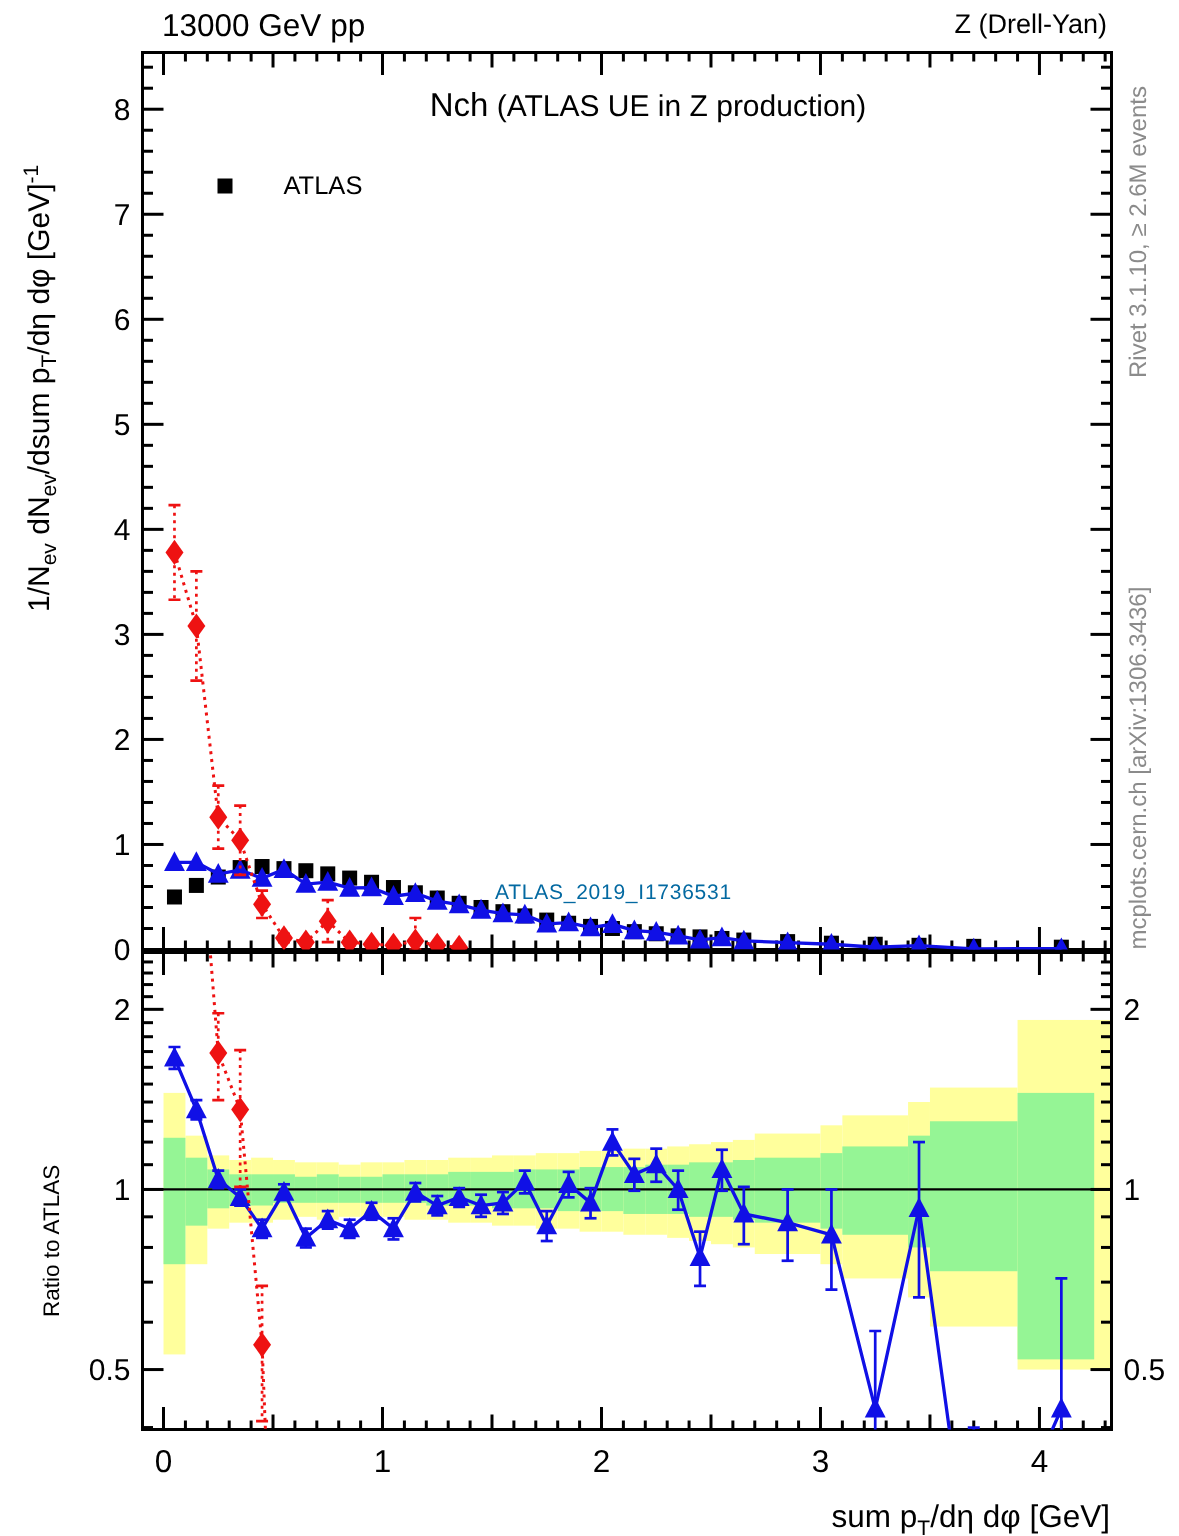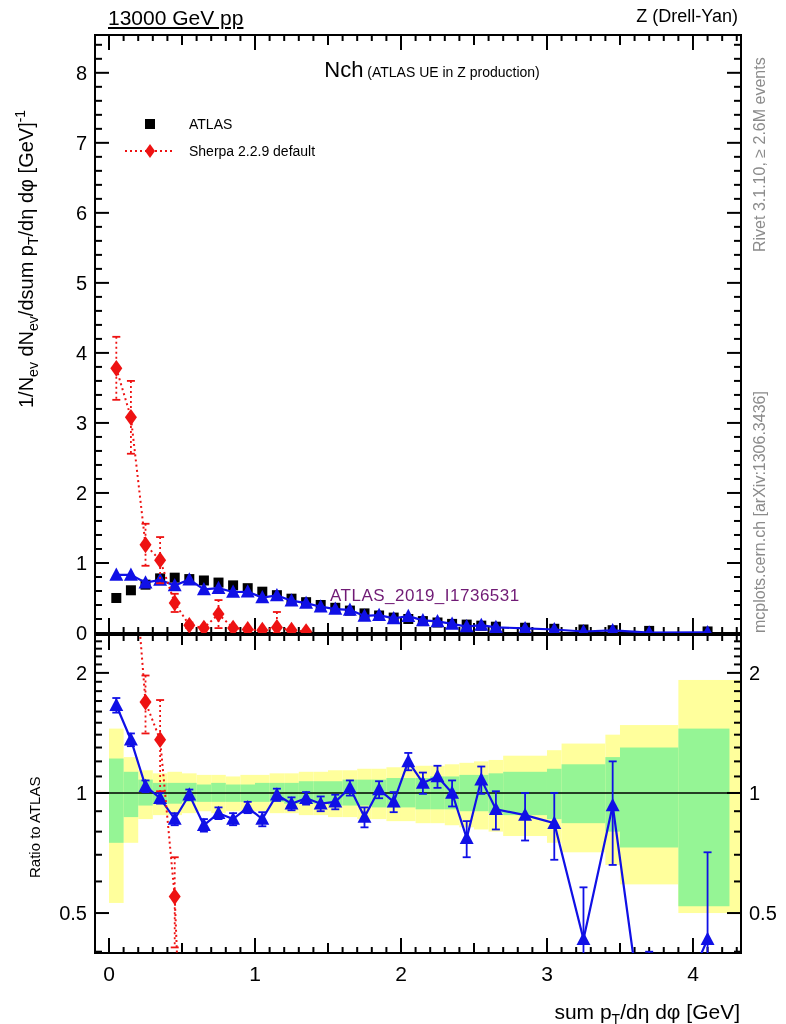--- a/index.html
+++ b/index.html
@@ -1,28 +1,28 @@
 <!DOCTYPE html>
 <html><head>
 <meta charset="utf-8">
 <style>
   html,body{margin:0;padding:0;background:#fff;}
   .page{position:relative;width:786px;height:1024px;background:#ffffff;
         font-family:"Liberation Sans",sans-serif;color:#000;overflow:hidden;}
   #plot{position:absolute;left:0;top:0;}
-  .hdr-l{position:absolute;left:108px;top:6px;font-size:21px;text-decoration:underline;}
+  .hdr-l{position:absolute;left:108px;top:6px;font-size:21px;}
   .hdr-r{position:absolute;right:48px;top:6px;font-size:18px;}
   .title{position:absolute;left:95px;width:646px;top:57px;text-align:center;white-space:nowrap;}
   .t-main{font-size:22px;margin-left:28px;}
-  .t-paren{font-size:14px;}
+  .t-paren{font-size:20px;}
   .legend{position:absolute;left:125px;top:110px;}
   .lrow{display:flex;align-items:center;height:27px;}
   .lmark{width:50px;height:16px;margin-right:14px;flex:0 0 auto;}
-  .llab{font-size:14px;white-space:nowrap;}
-  .watermark{position:absolute;left:330px;top:586px;font-size:17px;color:#701a75;letter-spacing:0.5px;}
+  .llab{font-size:17px;white-space:nowrap;}
+  .watermark{position:absolute;left:330px;top:586px;font-size:14px;color:#0369a1;letter-spacing:0.5px;}
   .side-top{position:absolute;left:751px;top:252px;transform:rotate(-90deg);
             transform-origin:0 0;font-size:16px;color:#8b8b8b;white-space:nowrap;}
   .side-bottom{position:absolute;left:751px;top:633px;transform:rotate(-90deg);
             transform-origin:0 0;font-size:16px;color:#8b8b8b;white-space:nowrap;}
   .ylab-main{position:absolute;left:12px;top:408px;transform:rotate(-90deg);
             transform-origin:0 0;font-size:20px;white-space:nowrap;}
   .ylab-main sub,.xlab sub{font-size:14px;}
   .ylab-main sup{font-size:14px;}
   .ylab-ratio{position:absolute;left:26px;top:878px;transform:rotate(-90deg);
             transform-origin:0 0;font-size:15px;white-space:nowrap;}
@@ -762,27 +762,20 @@
 
   <div class="title"><span class="t-main">Nch</span><span class="t-paren"> (ATLAS UE in Z production)</span></div>
 
   <div class="legend">
     <div class="lrow">
       <svg class="lmark" viewBox="0 0 50 16">
           <path d="M20 3h10v10H20Z" fill="#000000"></path>
         </svg>
       <span class="llab">ATLAS</span>
     </div>
-    <div class="lrow">
-      <svg class="lmark" viewBox="0 0 50 16">
-          <line x1="0" x2="50" y1="8" y2="8" stroke="#ee1212" stroke-width="2" stroke-dasharray="2 3"></line>
-          <path d="M25 1L30 8L25 15L20 8Z" fill="#ee1212"></path>
-        </svg>
-      <span class="llab">Sherpa 2.2.9 default</span>
-    </div>
   </div>
 
   <div class="watermark">ATLAS_2019_I1736531</div>
   <div class="side-top">Rivet 3.1.10, ≥ 2.6M events</div>
   <div class="side-bottom">mcplots.cern.ch [arXiv:1306.3436]</div>
 
   <div class="ylab-main"><span>1/N</span><sub>ev</sub><span> dN</span><sub>ev</sub><span>/dsum p</span><sub>T</sub><span>/dη dφ  [GeV]</span><sup>-1</sup></div>
 
   <div class="ylab-ratio">Ratio to ATLAS</div>
 

